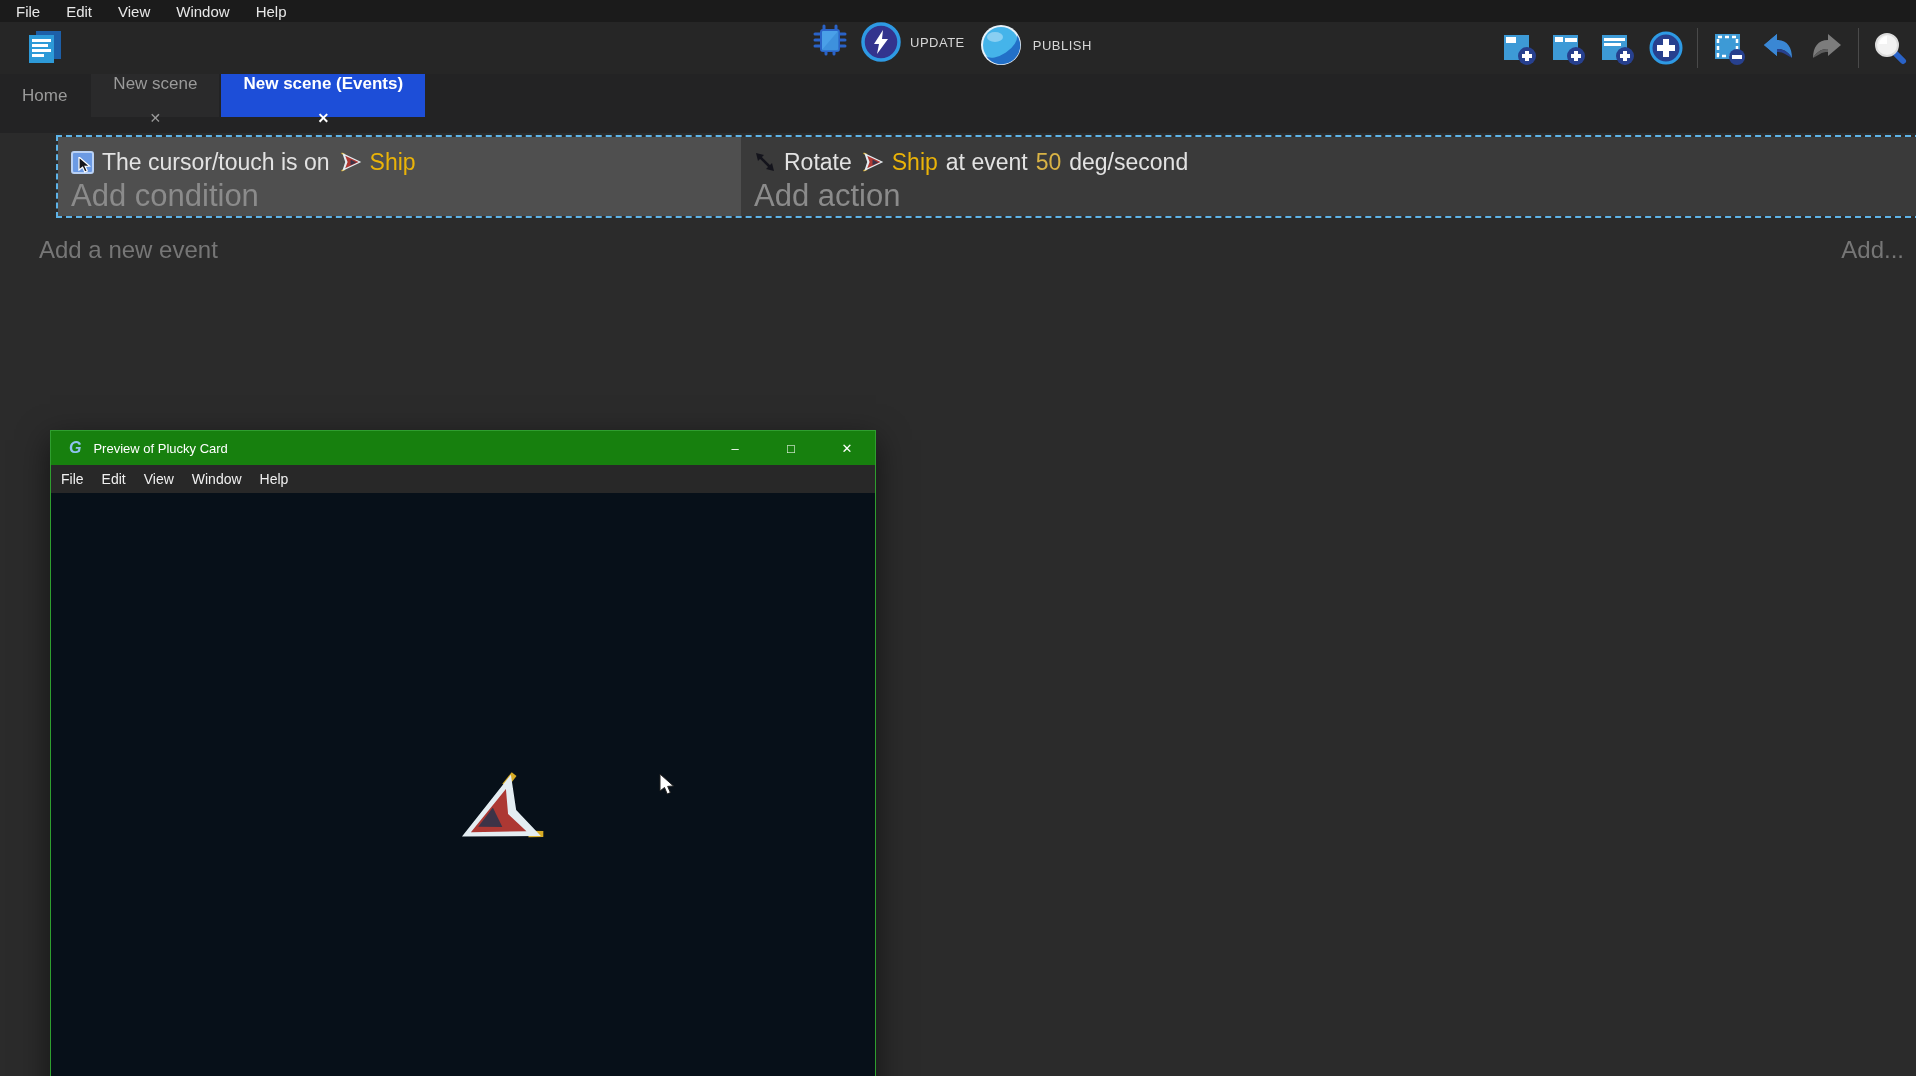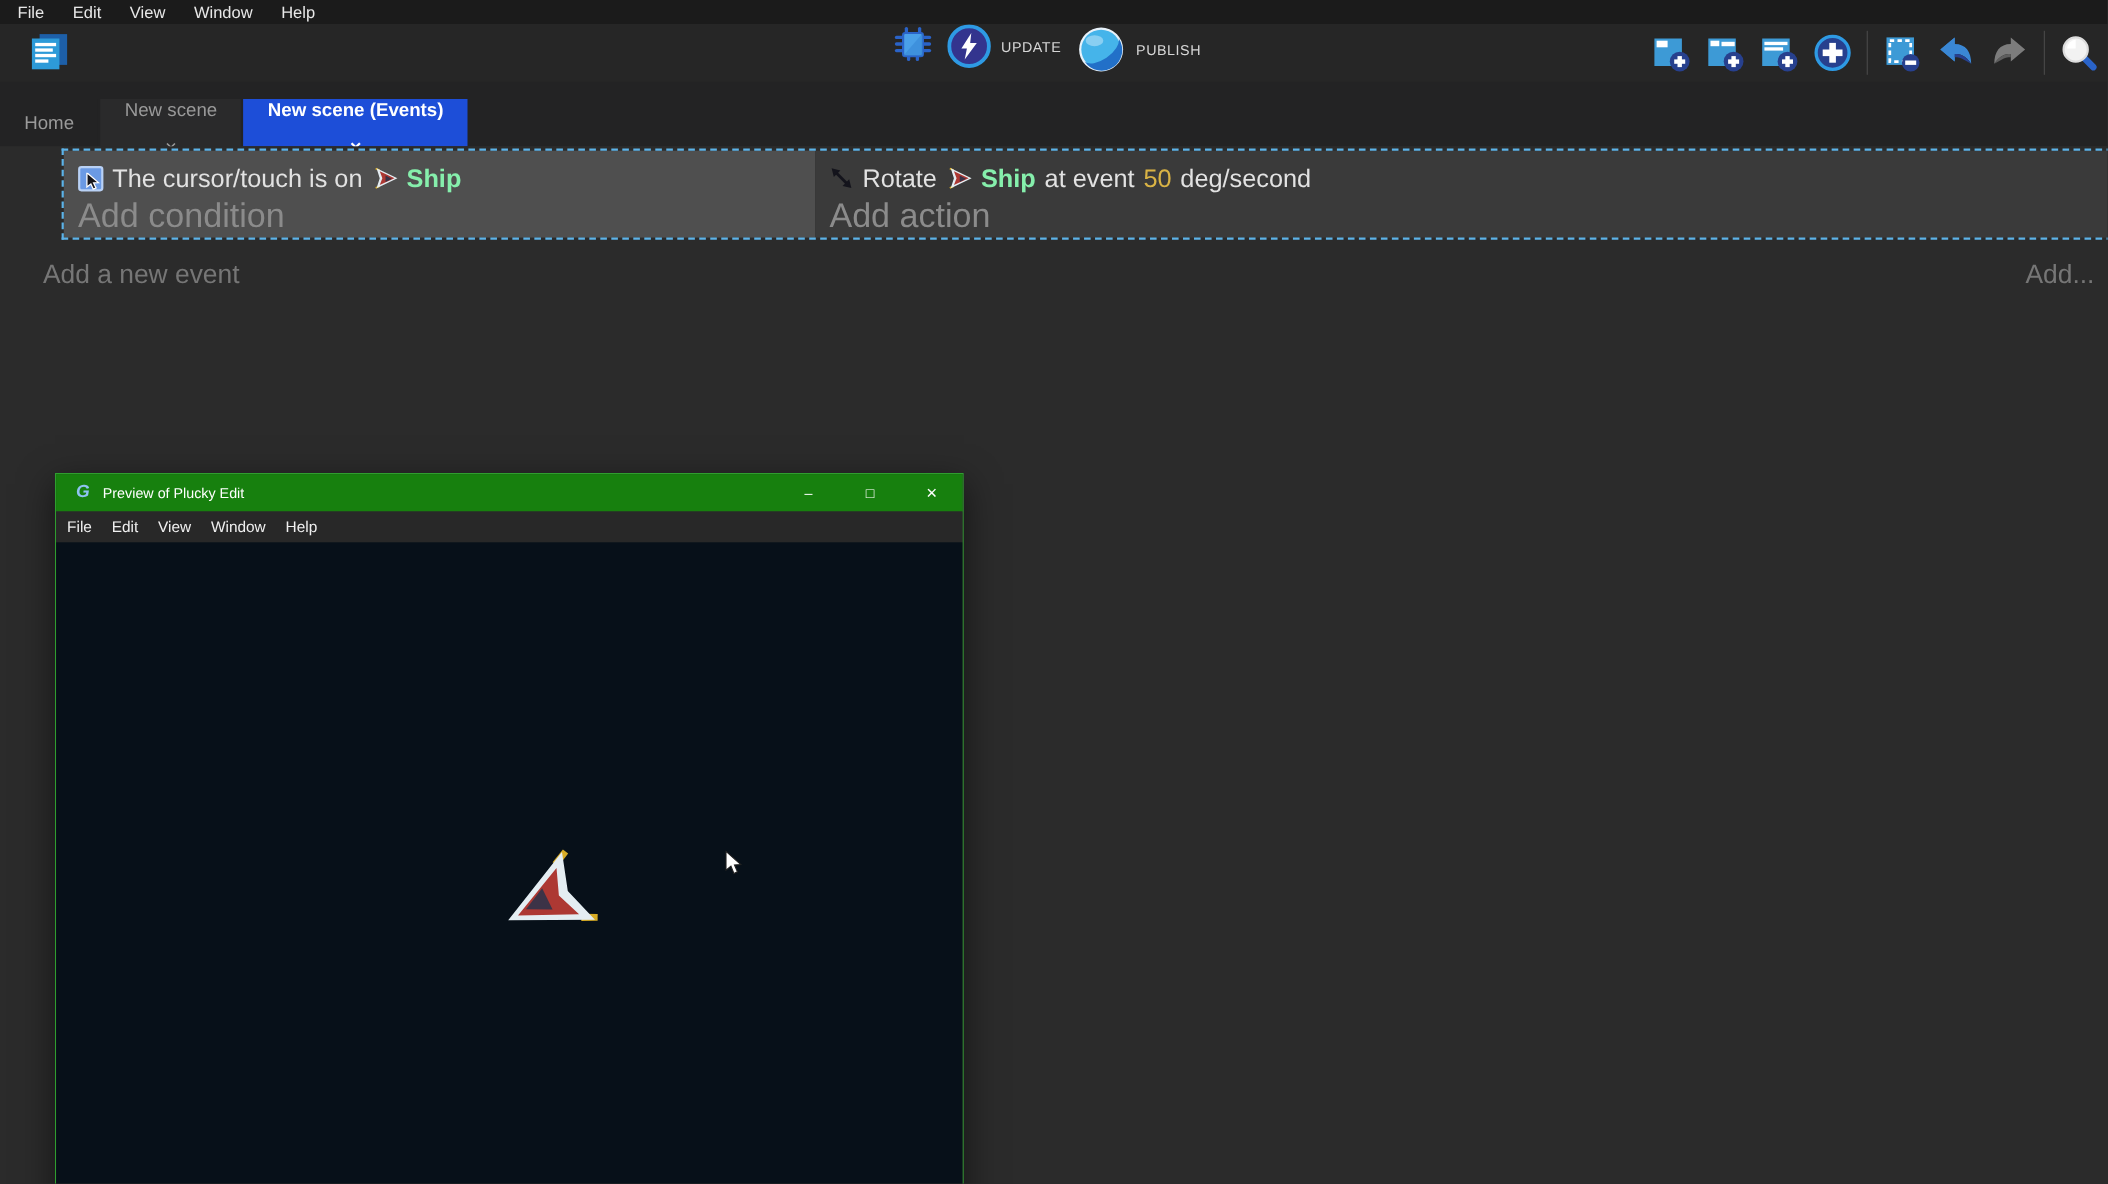--- a/index.html
+++ b/index.html
@@ -14,39 +14,39 @@
   .toolbar { position:relative; height:52px; background:#262626; }
   .logo { position:absolute; left:26px; top:8px; width:38px; height:36px; }
   .toolbar-center { position:absolute; left:812px; top:0; height:52px; display:flex; align-items:flex-start; gap:13px; }
   .tool-btn { display:flex; align-items:center; gap:9px; cursor:pointer; }
   .tool-btn .lbl { font-size:13px; color:#d6d6d6; letter-spacing:.5px; }
   .toolbar-right { position:absolute; right:8px; top:0; height:52px; display:flex; align-items:center; gap:13px; }
   .tb-icon { width:36px; height:36px; cursor:pointer; }
   .tb-sep { width:1px; height:40px; background:#4a4a4a; }
 
   
-  .tabbar { height:59px; background:#232324; display:flex; align-items:flex-end; }
+  .tabbar { height:59px; background:#232324; display:flex; align-items:flex-start; }
   .tab { height:43px; display:flex; align-items:center; gap:16px; padding:0 22px; font-size:17px; color:#9a9a9a; background:#2a2a2b; cursor:pointer; }
   .tab + .tab { margin-left:2px;flex-direction:column; }
   .tab.first { background:#232324; }
   .tab .close { font-size:14px; color:#9a9a9a; cursor:pointer; }
   .tab.active { background:#1d4ed8; color:#ffffff;font-weight:bold; }
   .tab.active .close { color:#ffffff; }
 
   
   .events { position:relative; height:943px; background:#2b2b2b; }
   .event-row { position:absolute; left:33px; top:4px; width:1871px; height:79px;
                outline:2px dashed #5db3e8; display:flex;margin-left:25px; }
   .cell { padding:7px 10px 6px 13px; }
   .cell .line1 { display:flex; align-items:center; gap:8px; height:36px; }
   .cell .line2 { height:32px; display:flex; align-items:center; }
   .cond-cell { width:683px; background:#4f4f4f; }
   .act-cell  { flex:1; background:#3a3a3a; }
   .ev-text { font-size:23px; color:#e2e2e2; white-space:nowrap; }
-  .ev-object { font-size:23px; font-weight:bold; color:#86efac; white-space:nowrap; }
+  .ev-object { font-size:23px; font-weight:normal; color:#eab308; white-space:nowrap; }
   .ev-number { font-size:23px; color:#d9b345; }
   .placeholder { font-size:31px; color:#8b8b8b; }
   .cond-icon { width:23px; height:23px; background:#6b9ae4; border:2px solid #b9d1f5; border-radius:3px; position:relative; }
   .cond-icon svg { position:absolute; left:5px; top:4px; }
   .add-row { position:absolute; left:39px; right:12px; top:100px; height:34px;
              display:flex; justify-content:space-between; align-items:center;gap:29px; }
   .add-row span { font-size:24px; color:#767676; cursor:pointer; }
 
   
   .preview { position:absolute; left:50px; top:297px; width:826px; height:728px;
@@ -244,21 +244,21 @@
   </div>
 
   <div class="add-row">
     <span>Add a new event</span>
     <span>Add...</span>
   </div>
 
   <div class="preview">
     <div class="pv-titlebar">
       <span class="pv-logo">G</span>
-      <span class="pv-title">Preview of Plucky Edit</span>
+      <span class="pv-title">Preview of Plucky Card</span>
       <div class="pv-controls">
         <span>–</span>
         <span>□</span>
         <span>✕</span>
       </div>
     </div>
     <div class="pv-menubar">
       <span>File</span>
       <span>Edit</span>
       <span>View</span>

